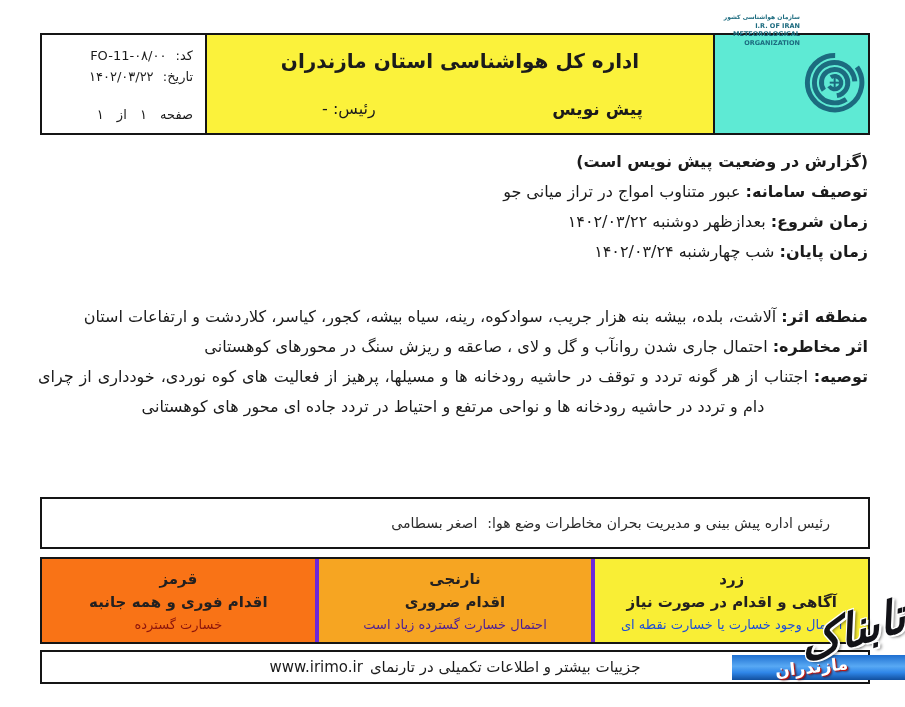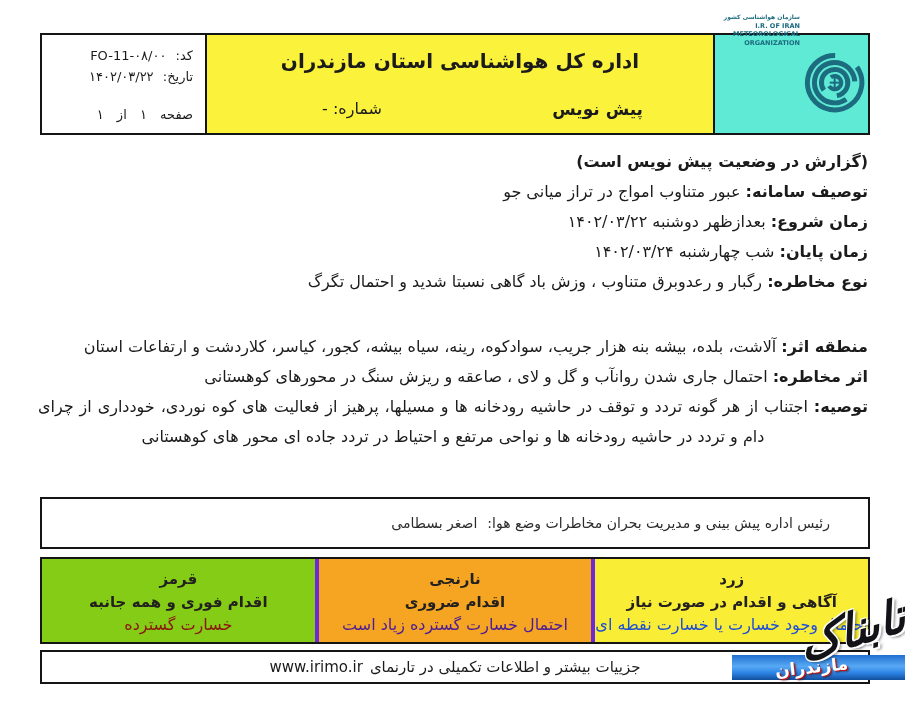--- a/index.html
+++ b/index.html
@@ -44,22 +44,22 @@
                    border:2px solid #151515; direction:rtl; display:flex; align-items:center;
                    justify-content:flex-start; padding:0 38px; font-size:14px; color:#2b2b2b; gap:10px; }
 
   
   .levels-row { position:absolute; left:40px; top:557px; width:830px; height:87px;
                 display:flex; direction:ltr; border:2px solid #151515; }
   .level { flex:1; direction:rtl; text-align:center; padding-top:9px; }
   .level + .level { border-left:4px solid #6d28d9; }
   .level .name   { font-weight:bold; font-size:15px; line-height:22px; color:#232020; }
   .level .action { font-weight:bold; font-size:15px; line-height:24px; color:#232020; }
-  .level .desc   { font-size:16px; line-height:22px; }
-  .level-red    { background:#84cc16; }
+  .level .desc   { font-size:13px; line-height:22px; }
+  .level-red    { background:#f97316; }
   .level-orange { background:#f6a522; }
   .level-yellow { background:#f9ee35; }
   .level-red .desc    { color:#8c150c; }
   .level-orange .desc { color:#4c1d95; }
   .level-yellow .desc { color:#1d4ed8; }
 
   
   .footer-bar { position:absolute; left:40px; top:650px; width:830px; height:34px;
                 border:2px solid #151515; direction:rtl; display:flex; align-items:center;
                 justify-content:center; gap:7px; font-size:15px; background:#fff; }
@@ -99,21 +99,21 @@
         <span>از</span>
         <span>۱</span>
       </div>
     </div>
 
     <div class="cell title-cell">
       <div class="org-title">اداره کل هواشناسی استان مازندران</div>
       <div class="subrow">
         <span class="doc-type">پیش نویس</span>
         <span class="doc-number">
-          <span>شماره:</span>
+          <span>رئیس:</span>
           <span>-</span>
         </span>
       </div>
     </div>
 
     <div class="cell logo-cell">
       <div class="logo-text">
         <div class="fa-line">سازمان هواشناسی کشور</div>
         <div>I.R. OF IRAN</div>
         <div>METEOROLOGICAL</div>
@@ -141,24 +141,20 @@
       <span>عبور متناوب امواج در تراز میانی جو</span>
     </p>
     <p>
       <b>زمان شروع:</b>
       <span>بعدازظهر دوشنبه ۱۴۰۲/۰۳/۲۲</span>
     </p>
     <p>
       <b>زمان پایان:</b>
       <span>شب چهارشنبه ۱۴۰۲/۰۳/۲۴</span>
     </p>
-    <p>
-      <b>نوع مخاطره:</b>
-      <span>رگبار و رعدوبرق متناوب ، وزش باد گاهی نسبتا شدید و احتمال تگرگ</span>
-    </p>
 
     <div class="sec-gap"></div>
 
     <p>
       <b>منطقه اثر:</b>
       <span>آلاشت، بلده، بیشه بنه هزار جریب، سوادکوه، رینه، سیاه بیشه، کجور، کیاسر، کلاردشت و ارتفاعات استان</span>
     </p>
     <p>
       <b>اثر مخاطره:</b>
       <span>احتمال جاری شدن روانآب و گل و لای ، صاعقه و ریزش سنگ در محورهای کوهستانی</span>

